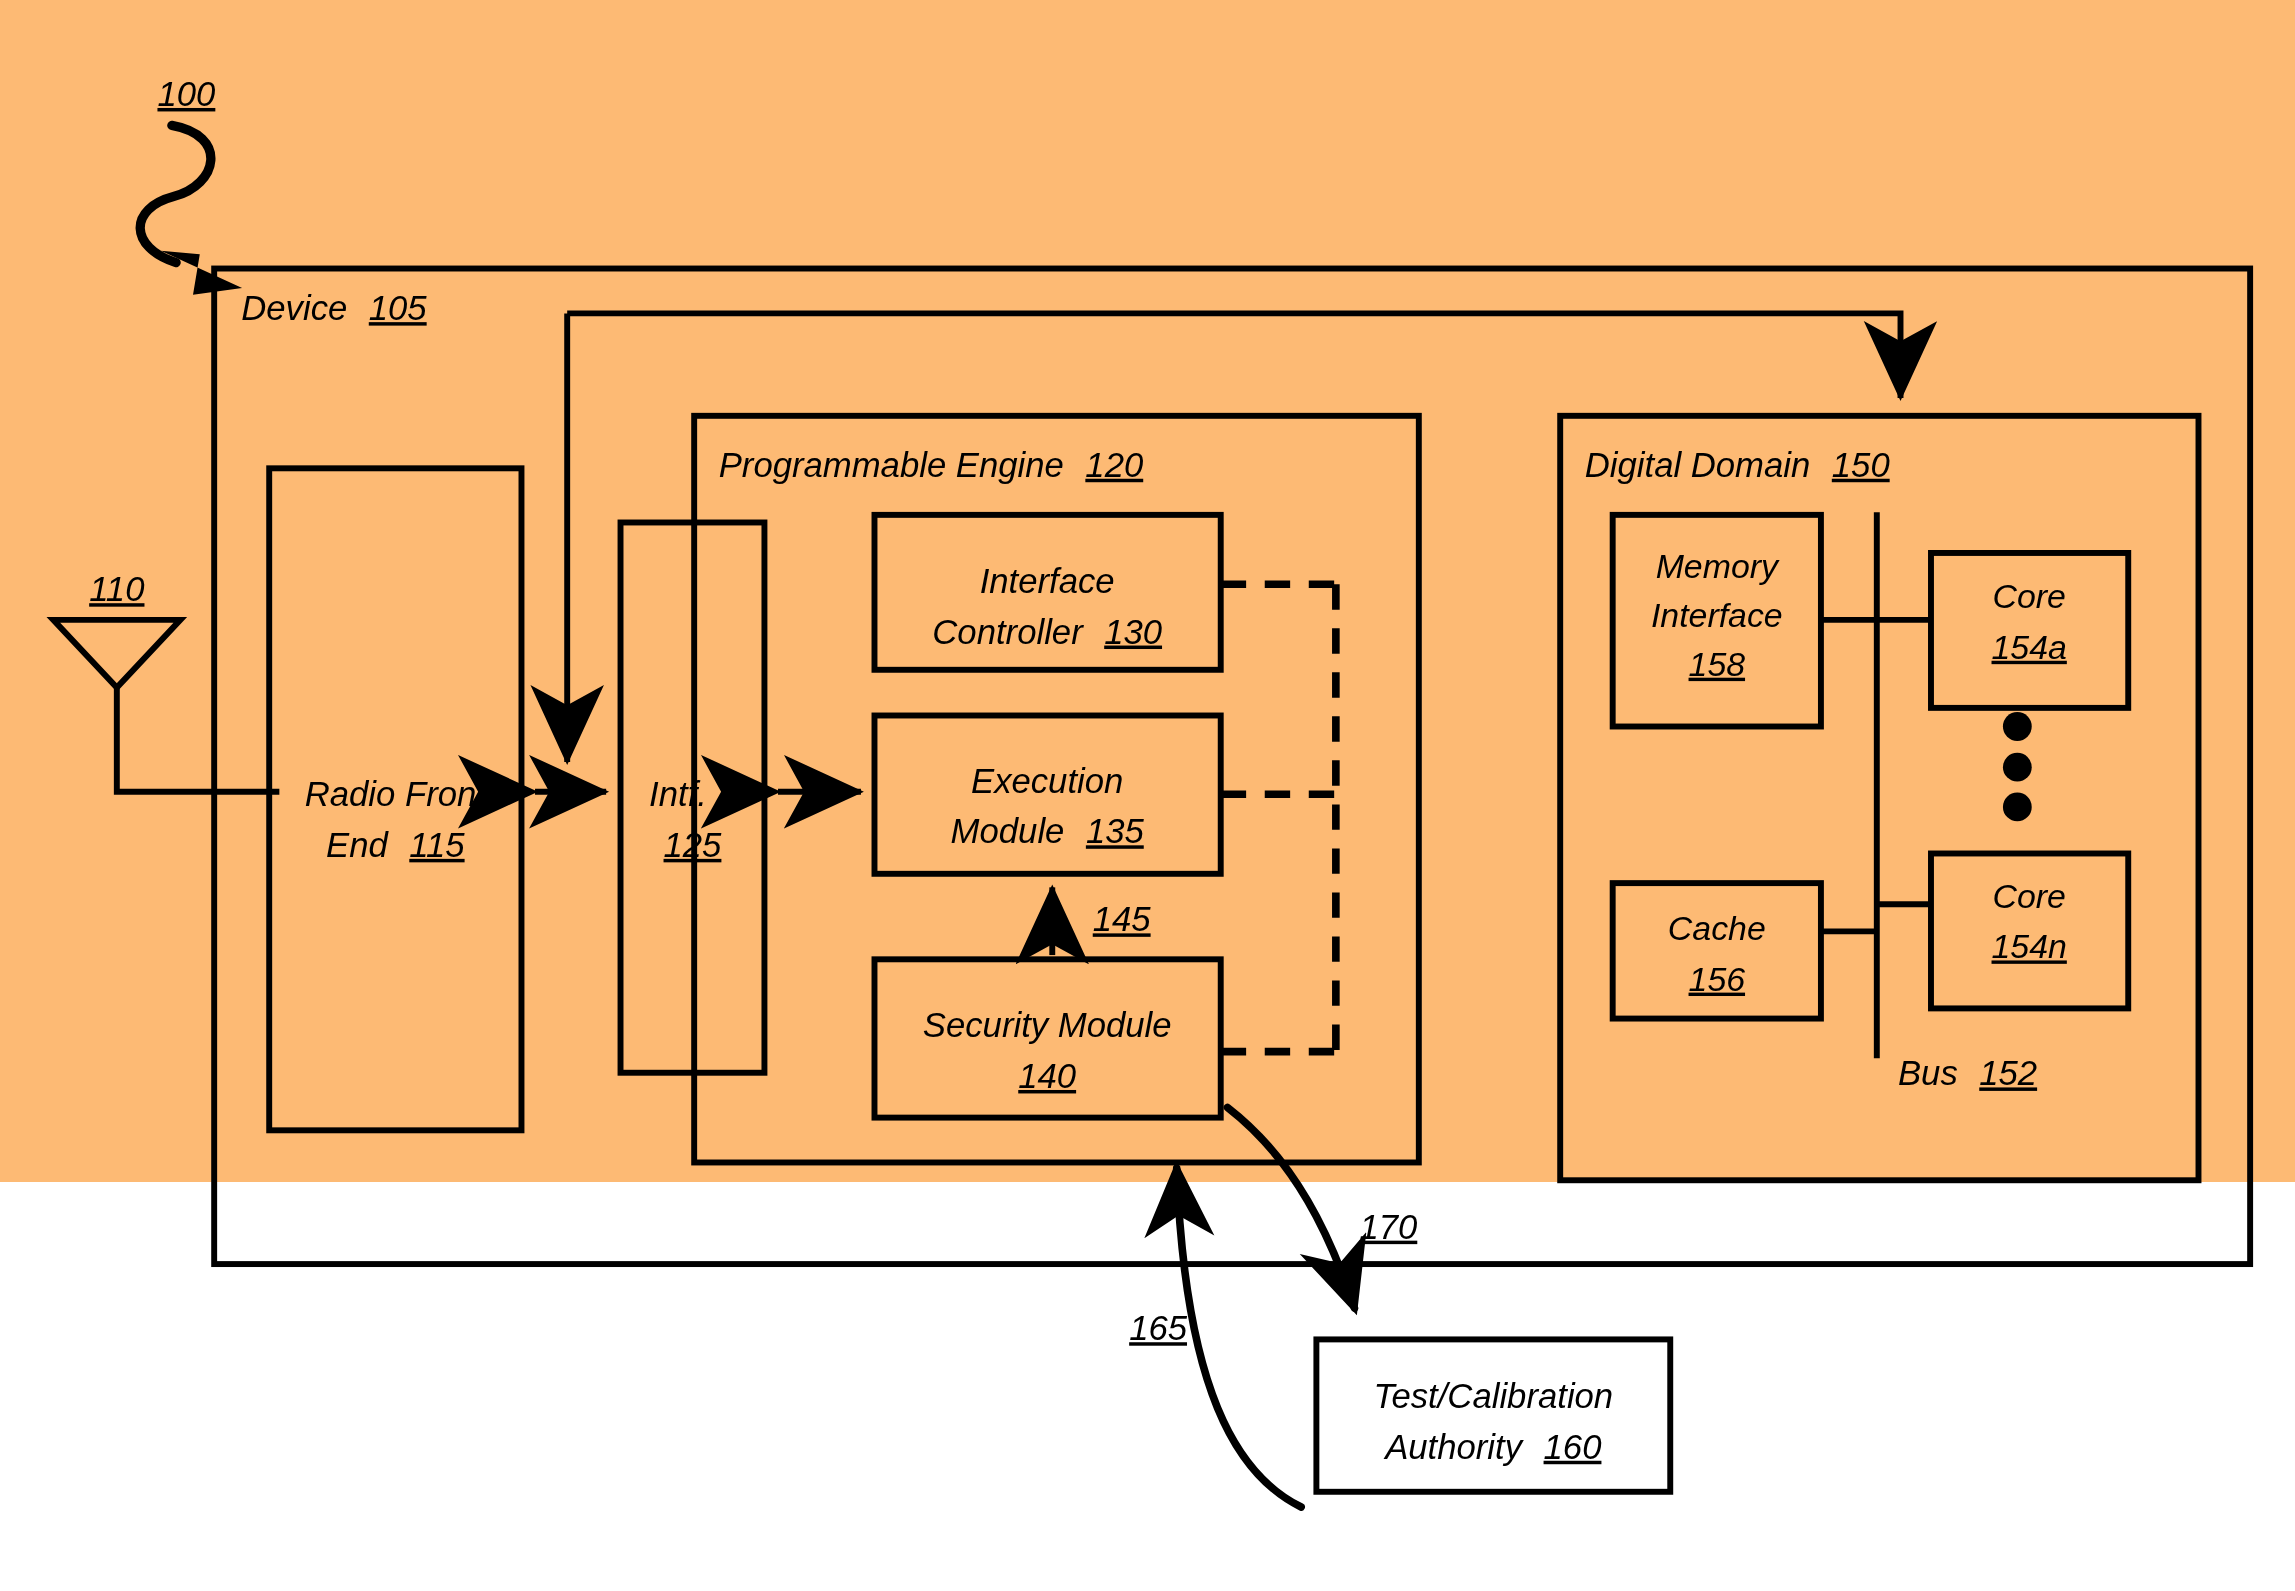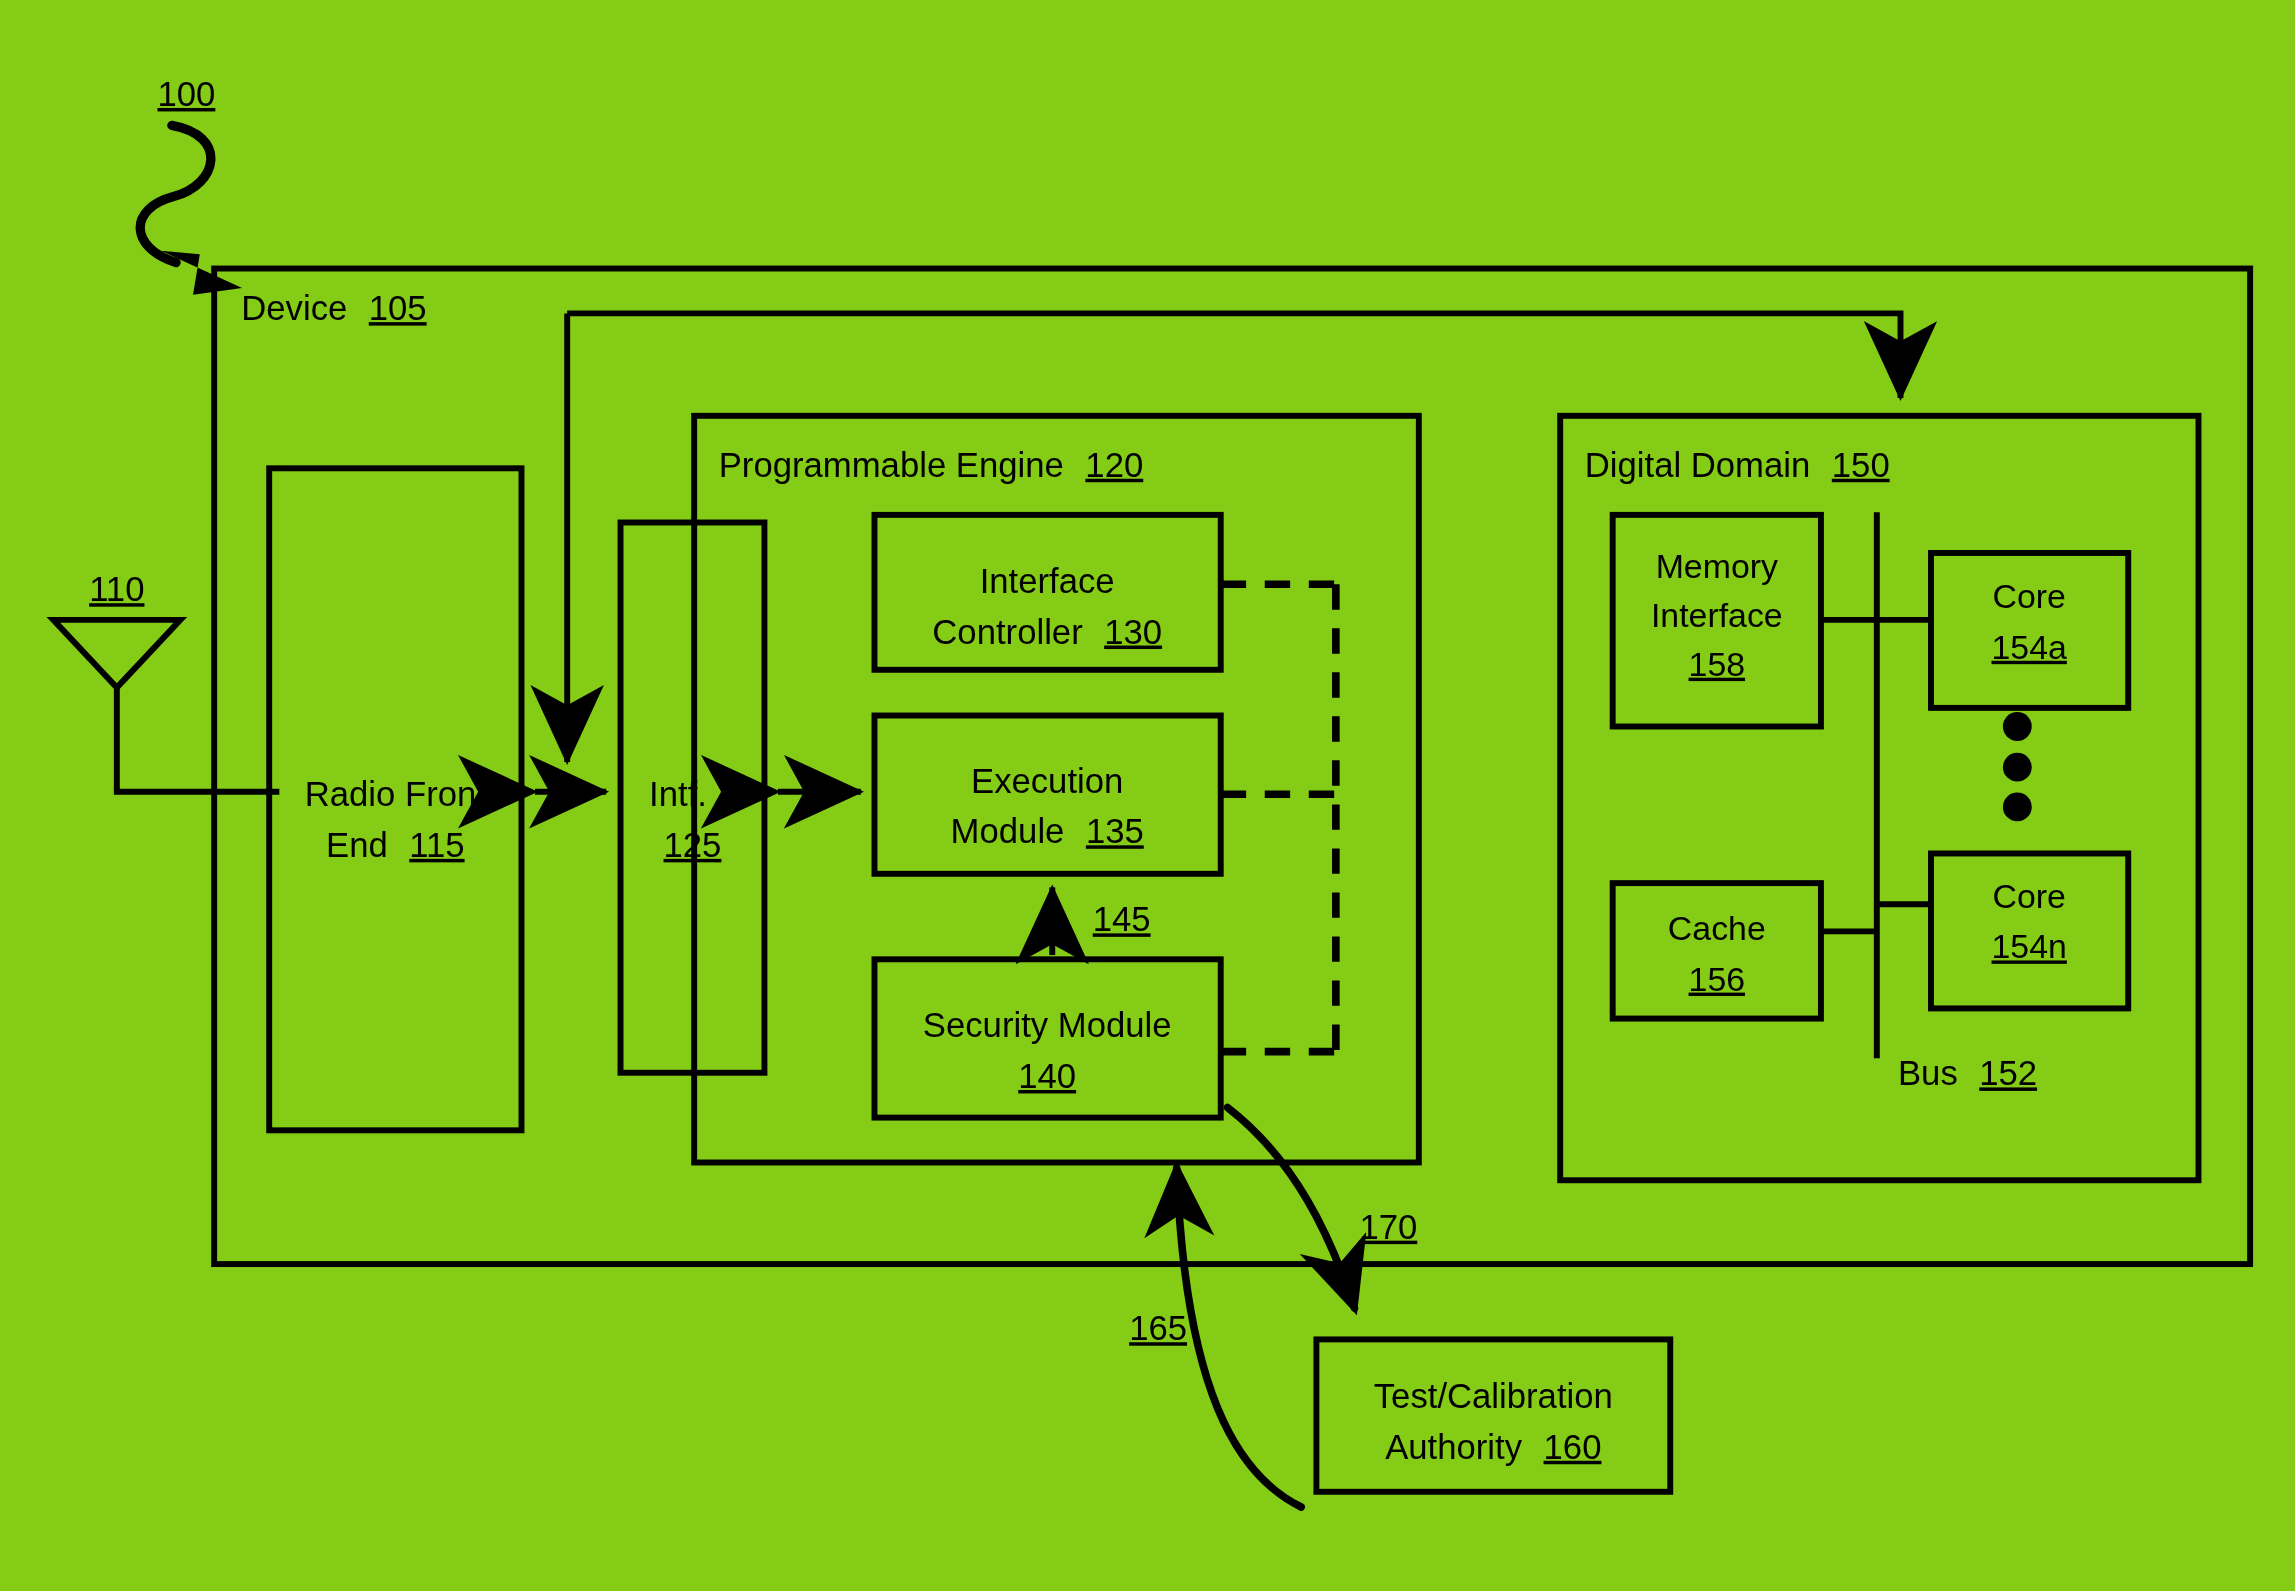--- a/index.html
+++ b/index.html
@@ -1,18 +1,18 @@
 <!DOCTYPE html>
 <html style="font-size:13.5px"><head>
 <meta charset="utf-8">
 <style>
   html,body{margin:0;padding:0;background:#ffffff;}
   body{width:2295px;height:1591px;overflow:hidden;
        font-family:"Liberation Sans","DejaVu Sans",sans-serif;}
-  #stage{position:relative;width:2295px;height:1591px;background:#84cc16;}
+  #stage{position:relative;width:2295px;height:1182px;background:#fdba74;font-style:italic;}
   svg#diagram{position:absolute;left:0;top:0;width:2295px;height:1591px;}
   .bx{fill:none;stroke:#000;stroke-width:7;}
   .ln{fill:none;stroke:#000;stroke-width:7;stroke-linecap:butt;}
   .dash{fill:none;stroke:#000;stroke-width:9;stroke-dasharray:30 22;stroke-linecap:butt;}
   .curv{fill:none;stroke:#000;stroke-width:8;stroke-linecap:round;}
   .dot{fill:#000;}
   text{font-family:"Liberation Sans","DejaVu Sans",sans-serif;fill:#000;}
   .lbl{font-size:41px;}
   .lbl-sm{font-size:40px;}
   .ref{font-size:41px;text-decoration:underline;}

